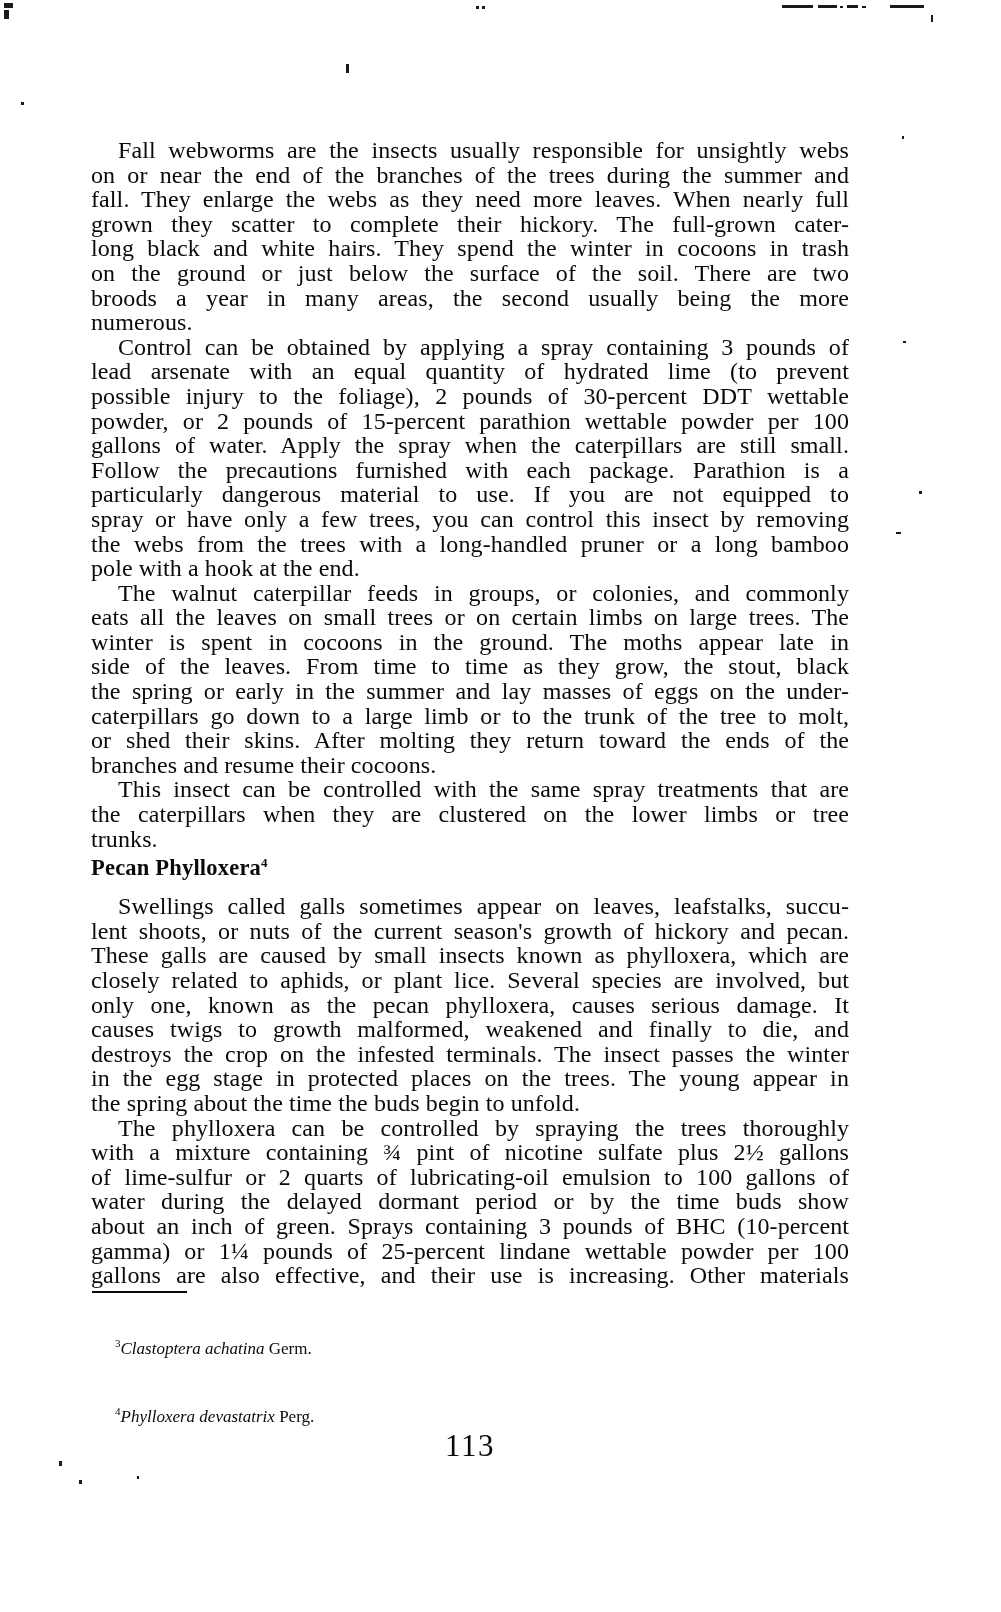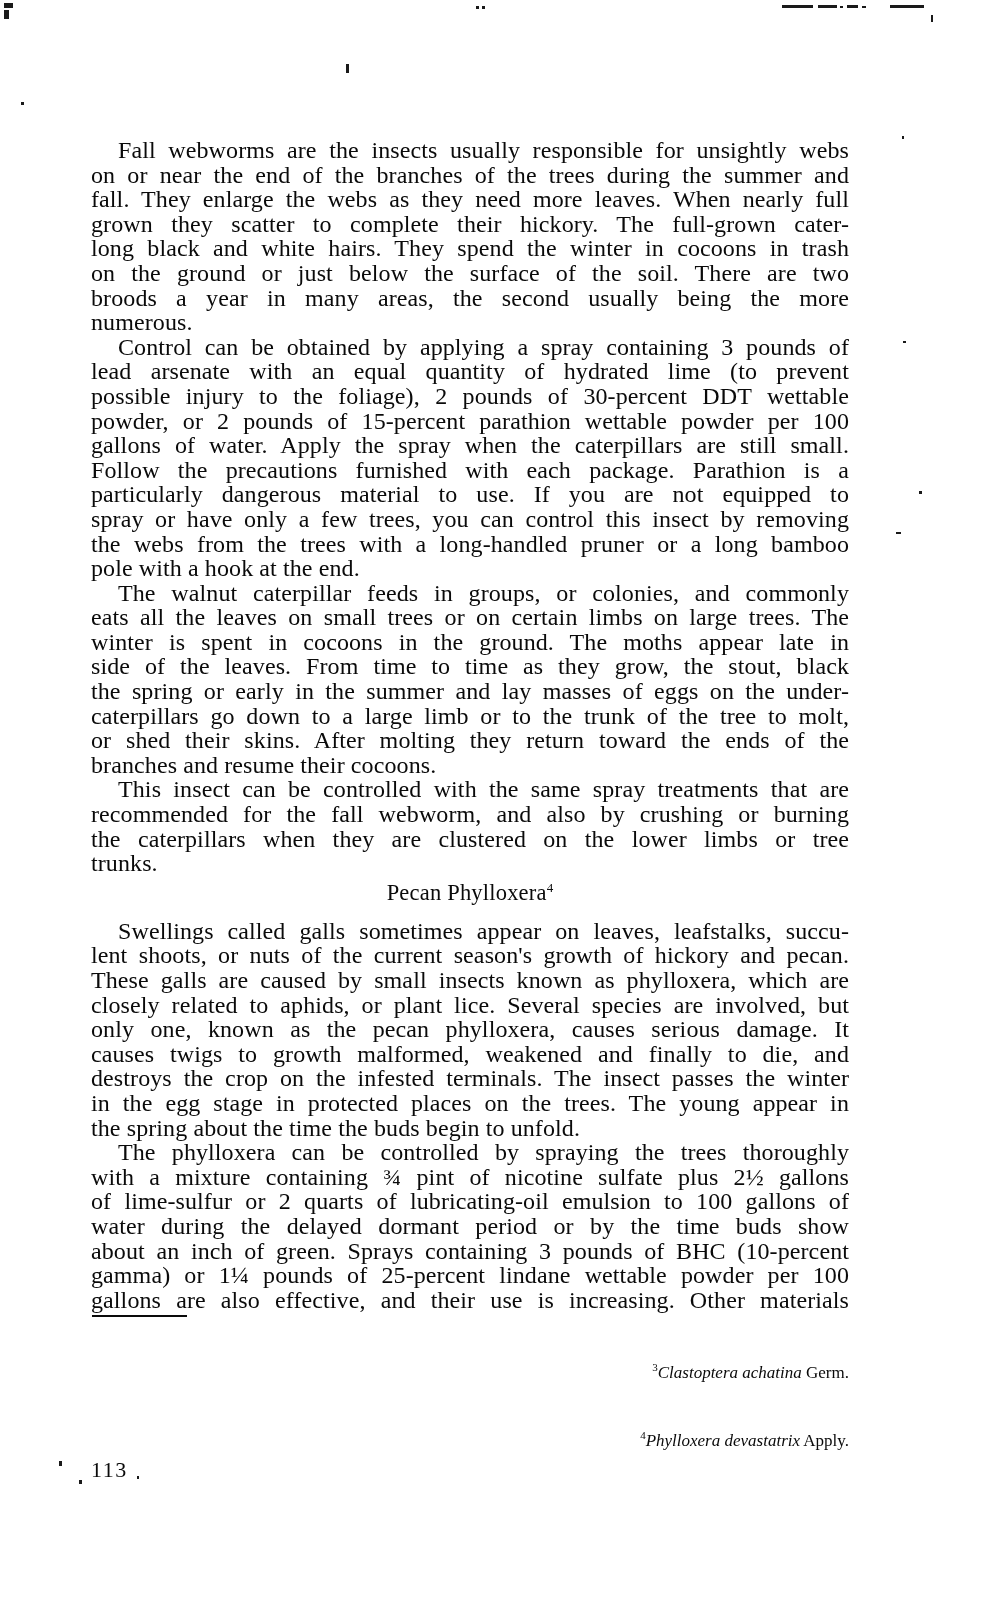--- a/index.html
+++ b/index.html
@@ -26,54 +26,55 @@
     text-align-last: justify;
     white-space: normal;
     letter-spacing: 0.1px;
   }
   .line.first { text-indent: 27px; }
   .line.lastline { text-align-last: left; }
   .section-heading {
     margin: 3px 0 13px 0;
     font-size: 22.5px;
     line-height: 27px;
-    font-weight: normal;
-    text-align: center;
+    font-weight: bold;
+    text-align: left;
     letter-spacing: 0.2px;
   }
   .section-heading sup {
     font-size: 13px;
     vertical-align: super;
     line-height: 0;
   }
   .footnote-rule {
     margin-top: 3px;
     margin-left: 1px;
     width: 95px;
     height: 2px;
     background: #0a0a0a;
   }
   .footnotes { margin-top: 8px; }
   .footnote {
     font-size: 17px;
     line-height: 24px;
     padding-left: 24px;
-    text-align: right;
+    text-align: left;
     margin-top: 44px;
   }
   .footnote sup {
     font-size: 11px;
     vertical-align: super;
     line-height: 0;
   }
   .footnote em { font-style: italic; }
   .page-number {
     margin-top: 2px;
-    font-size: 22px;
+    font-size: 31px;
     line-height: 30px;
+    text-align: center;
     letter-spacing: 1.5px;
   }
   .artifact { position: absolute; background: #1a1a1a; }
 </style>
 </head>
 <body>
 
 <div class="page">
 
   <div class="artifact" style="left:4px; top:3px; width:9px; height:5px;"></div>
@@ -127,21 +128,20 @@
           <div class="line">eats all the leaves on small trees or on certain limbs on large trees. The</div>
           <div class="line">winter is spent in cocoons in the ground. The moths appear late in</div>
           <div class="line">side of the leaves. From time to time as they grow, the stout, black</div>
           <div class="line">the spring or early in the summer and lay masses of eggs on the under-</div>
           <div class="line">caterpillars go down to a large limb or to the trunk of the tree to molt,</div>
           <div class="line">or shed their skins. After molting they return toward the ends of the</div>
           <div class="line lastline">branches and resume their cocoons.</div>
         </div>
         <div class="paragraph">
           <div class="line first">This insect can be controlled with the same spray treatments that are</div>
-          <div class="line">recommended for the fall webworm, and also by crushing or burning</div>
           <div class="line">the caterpillars when they are clustered on the lower limbs or tree</div>
           <div class="line lastline">trunks.</div>
         </div>
       </div>
 
     <div class="section-heading">
       <span>Pecan Phylloxera</span><sup>4</sup>
     </div>
 
     <div id="back-paragraphs">
@@ -164,19 +164,19 @@
           <div class="line">about an inch of green. Sprays containing 3 pounds of BHC (10-percent</div>
           <div class="line">gamma) or 1¼ pounds of 25-percent lindane wettable powder per 100</div>
           <div class="line">gallons are also effective, and their use is increasing. Other materials</div>
         </div>
       </div>
 
     <div class="footnote-rule"></div>
 
     <div id="footnotes" class="footnotes">
         <div class="footnote"><sup>3</sup><em>Clastoptera achatina</em><span> Germ.</span></div>
-        <div class="footnote"><sup>4</sup><em>Phylloxera devastatrix</em><span> Apply.</span></div>
+        <div class="footnote"><sup>4</sup><em>Phylloxera devastatrix</em><span> Perg.</span></div>
       </div>
 
     <div class="page-number">113</div>
 
   </div>
 </div>
 
 </body></html>

